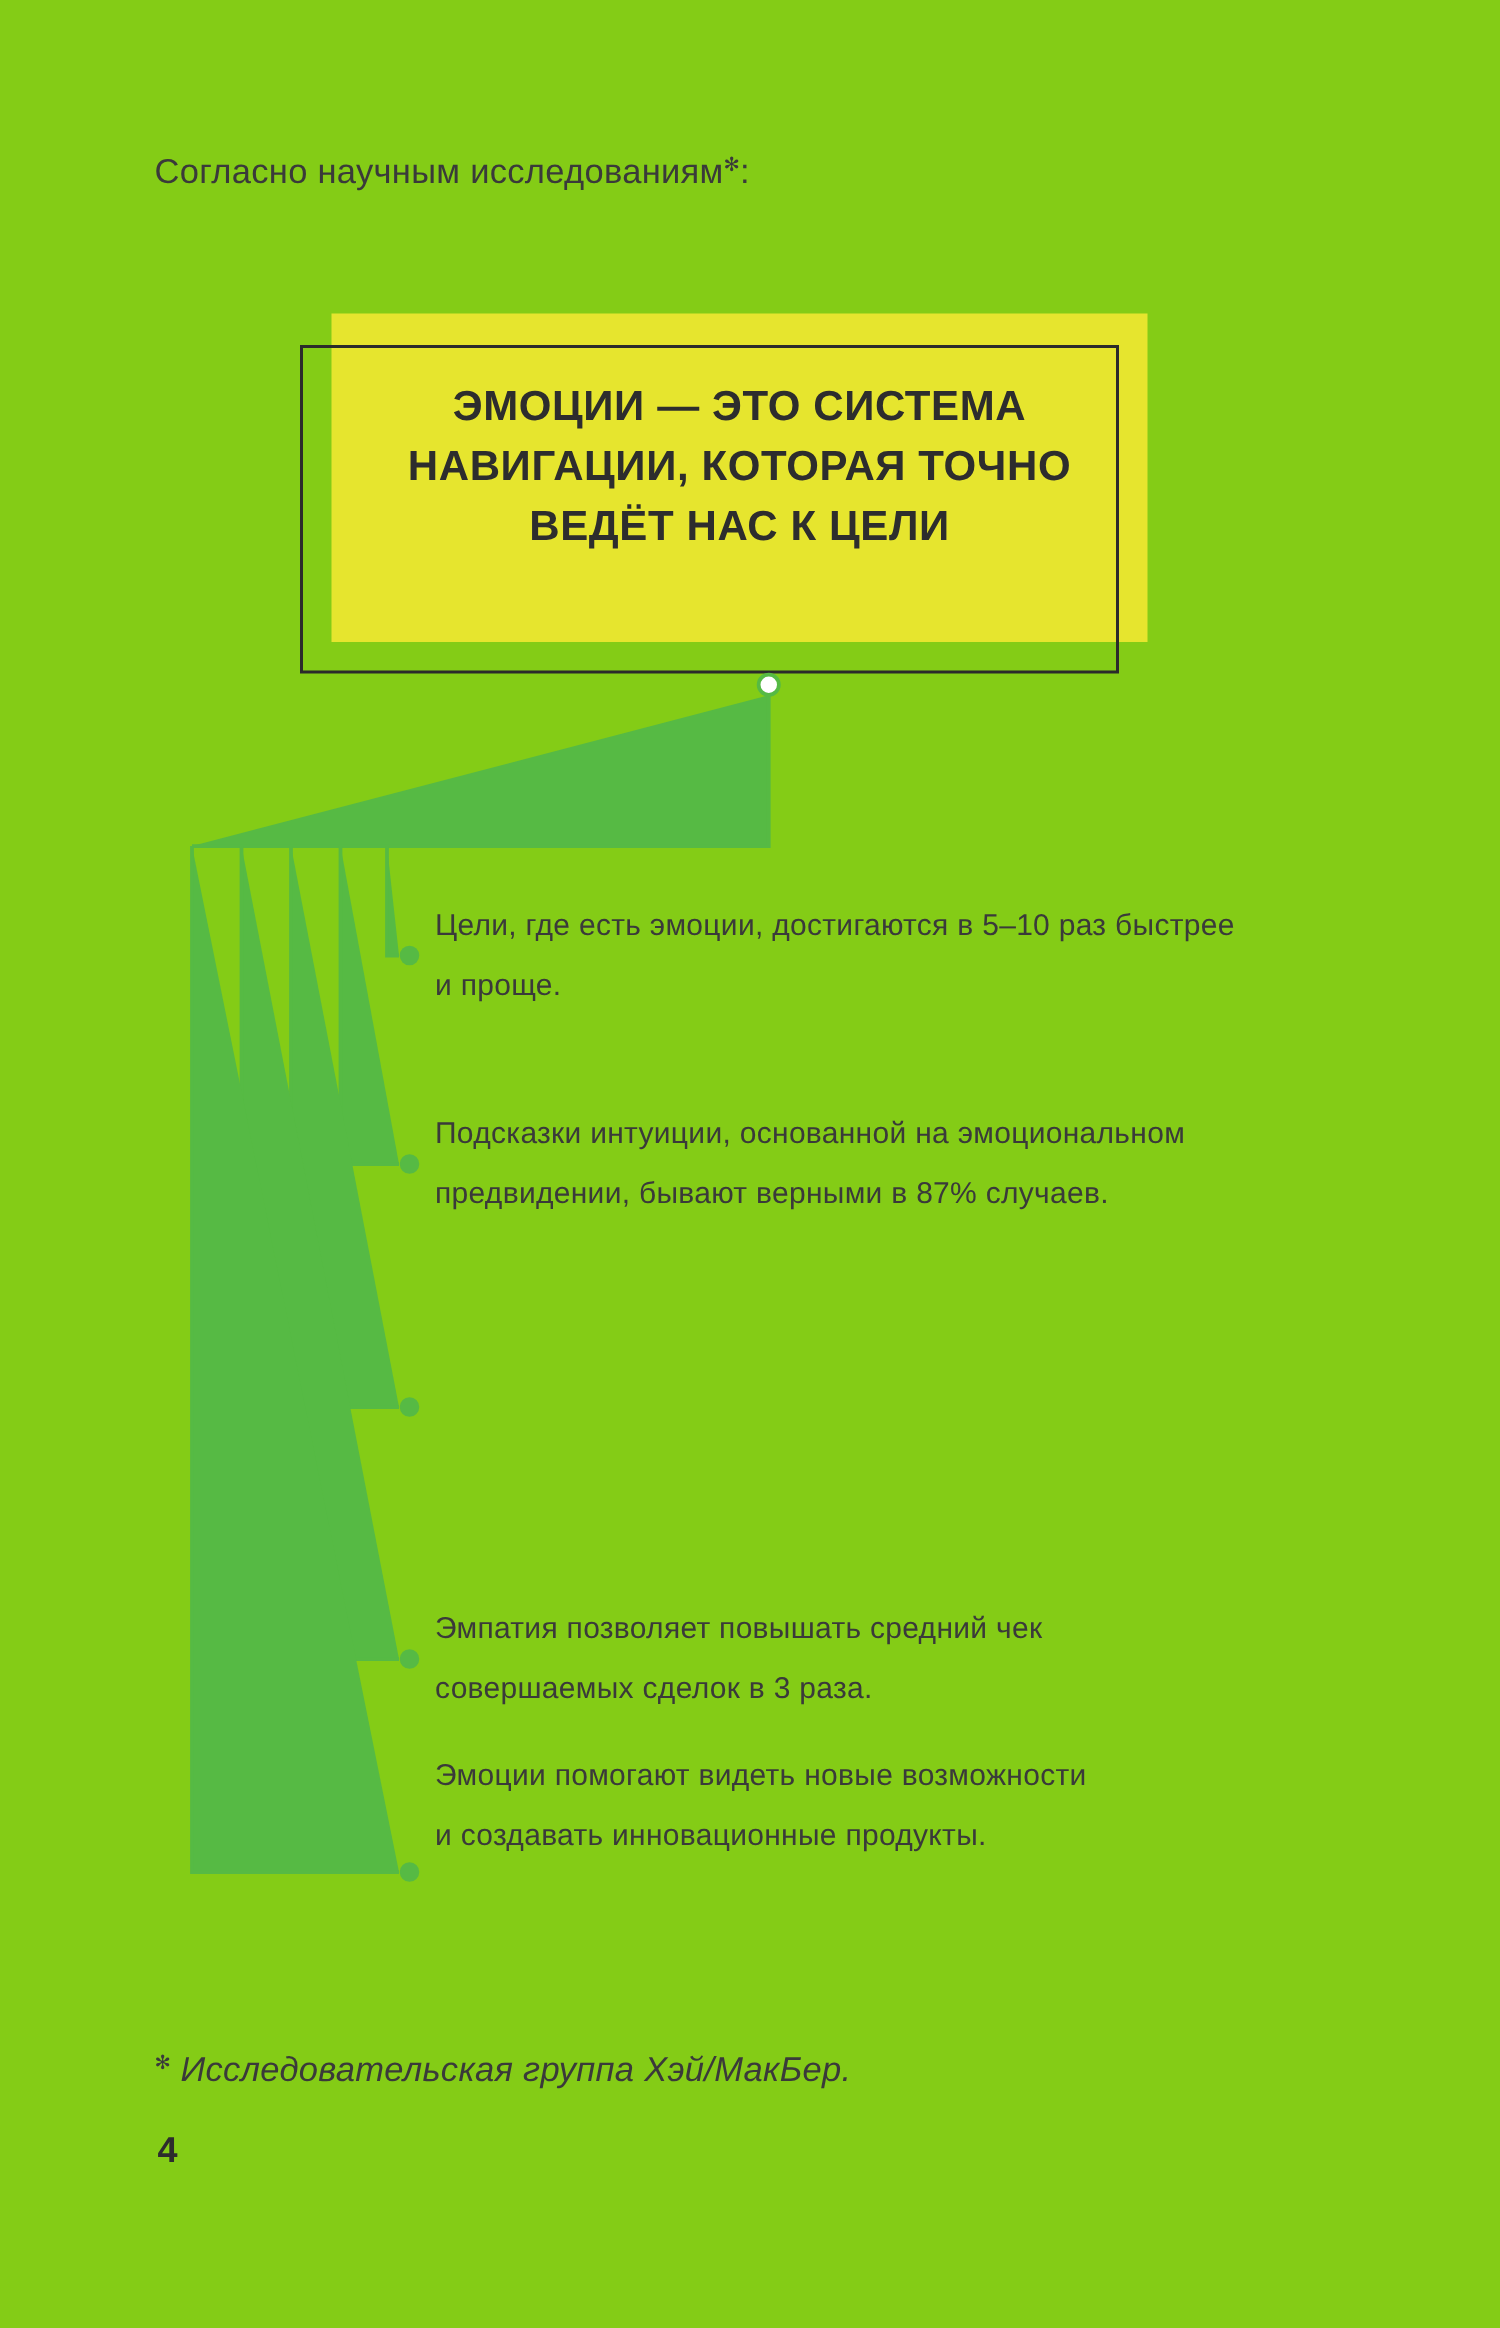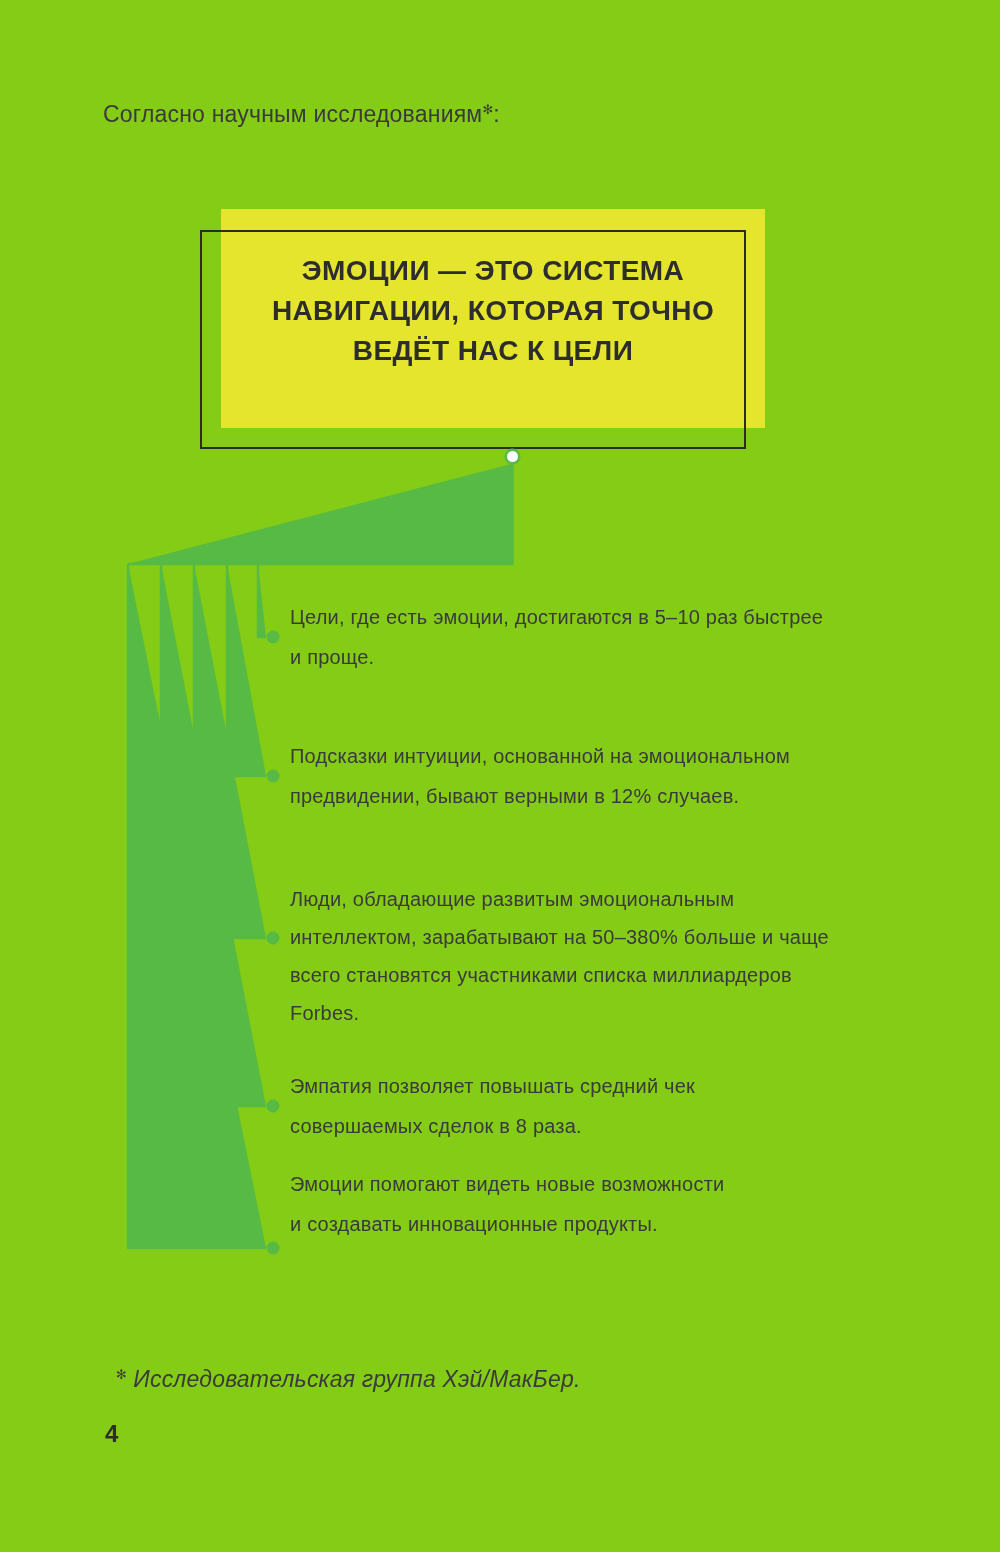--- a/index.html
+++ b/index.html
@@ -56,21 +56,21 @@
     position:absolute;left:290px;width:700px;
     font-size:20px;line-height:40px;color:var(--text);
     white-space:pre-line;letter-spacing:0.2px;
   }
   .bullet.b1{top:597px;}
   .bullet.b2{top:736px;}
   .bullet.b3{top:880px;line-height:38px;}
   .bullet.b4{top:1066px;}
   .bullet.b5{top:1164px;}
   .footnote{
-    position:absolute;left:116px;top:1366px;
+    position:absolute;left:103px;top:1366px;
     font-size:23px;color:var(--text);
   }
   .footnote .fn-text{font-style:italic;letter-spacing:0.2px;}
   .page-number{
     position:absolute;left:105px;top:1420px;
     font-size:24px;font-weight:700;color:#2d2d2d;
   }
 </style>
 </head>
 <body>
@@ -100,27 +100,23 @@
       <circle cx="273" cy="776" r="6.5"></circle>
       <circle cx="273" cy="938" r="6.5"></circle>
       <circle cx="273" cy="1106" r="6.5"></circle>
       <circle cx="273" cy="1248" r="6.5"></circle>
     </g>
   </svg>
 
   <div class="bullet b1">Цели, где есть эмоции, достигаются в 5–10 раз быстрее
 и проще.</div>
   <div class="bullet b2">Подсказки интуиции, основанной на эмоциональном
-предвидении, бывают верными в 12% случаев.</div>
-  <div class="bullet b3">Люди, обладающие развитым эмоциональным
-интеллектом, зарабатывают на 50–380% больше и чаще
-всего становятся участниками списка миллиардеров
-Forbes.</div>
+предвидении, бывают верными в 87% случаев.</div>
   <div class="bullet b4">Эмпатия позволяет повышать средний чек
-совершаемых сделок в 8 раза.</div>
+совершаемых сделок в 3 раза.</div>
   <div class="bullet b5">Эмоции помогают видеть новые возможности
 и создавать инновационные продукты.</div>
 
   <div class="footnote"><span class="marker-sup">✻</span><span> </span><span class="fn-text">Исследовательская группа Хэй/МакБер.</span></div>
 
   <div class="page-number">4</div>
 
 </div>
 
 </body></html>

